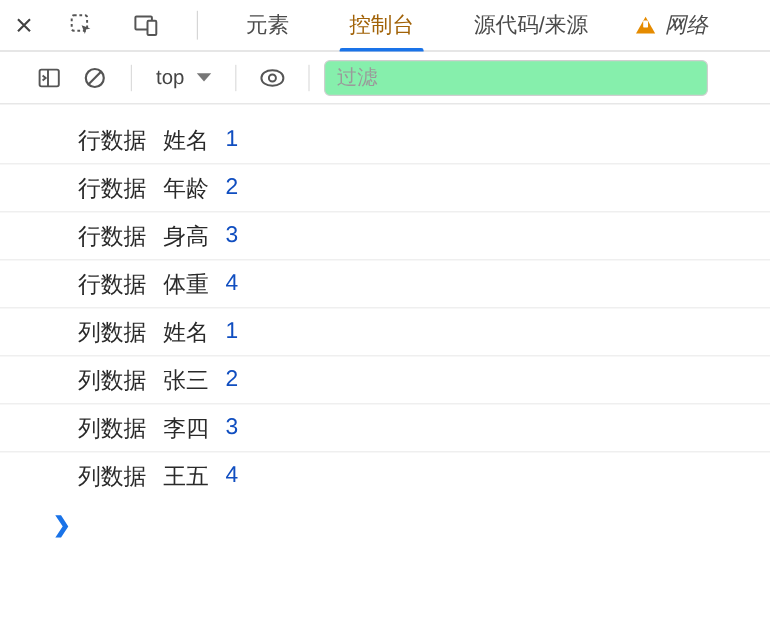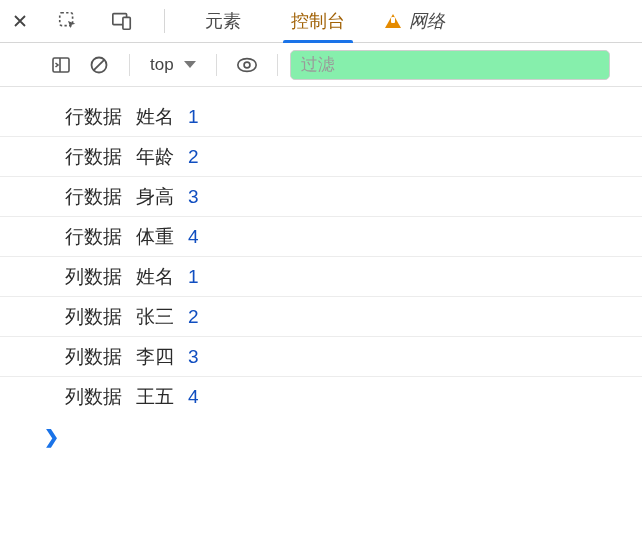--- a/index.html
+++ b/index.html
@@ -87,21 +87,21 @@
       color: #444;
       font-size: 18px;
       margin-right: 4px;
     }
     
     .toolbar {
       display: flex;
       align-items: center;
       height: 44px;
       border-bottom: 1px solid #e2e2e2;
-      padding-left: 43px;
+      padding-left: 23px;
       gap: 2px;
     }
     .toolbar .tool-btn {
       width: 36px;
       height: 36px;
       display: flex;
       align-items: center;
       justify-content: center;
       color: #555;
       cursor: pointer;
@@ -193,20 +193,21 @@
   </div>
   <div class="icon-btn">
     <svg width="22" height="22" viewBox="0 0 24 24" fill="none" stroke="currentColor" stroke-width="1.8">
       <rect x="2" y="4" width="15" height="12" rx="1"></rect>
       <rect x="13" y="8" width="8" height="13" rx="1" fill="#fff"></rect>
     </svg>
   </div>
   <span class="vline"></span>
   <div class="tab">元素</div>
   <div class="tab active">控制台</div>
+  <div class="tab">源代码/来源</div>
   <div class="tab warn-tab">
     <span class="warn-icon"></span>
     <span>网络</span>
   </div>
 </div>
 
 <div class="toolbar">
   <div class="tool-btn">
     <svg width="20" height="20" viewBox="0 0 20 20" fill="none" stroke="currentColor" stroke-width="1.6">
       <rect x="2" y="3" width="16" height="14" rx="1.5"></rect>

